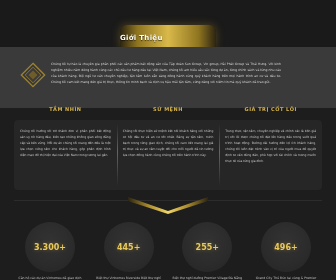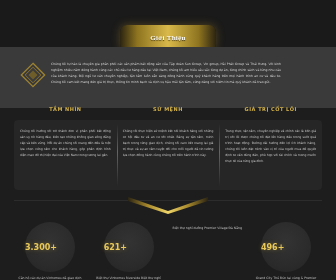--- a/index.html
+++ b/index.html
@@ -15,23 +15,22 @@
     position:absolute; top:0; left:0; width:336px; height:47px;
     background:#1a1a1a;
   }
   .badge-wrap {
     position:absolute; top:25px; left:0; width:336px;
     display:flex; justify-content:center;
   }
   .badge {
     width:96px; height:26px; border-radius:7px;
     background:linear-gradient(90deg,#2b2411 0%,#8e7420 18%,#d9b94a 50%,#8e7420 82%,#2b2411 100%);
-    display:flex; align-items:center; justify-content:center;
+    display:flex; align-items:center; 
     box-shadow:0 0 8px rgba(190,150,50,.35);
-    font-family:Liberation Serif, serif;
   }
   .badge-text {
     font-size:7px; font-weight:bold; color:#fffdf4;
     letter-spacing:.3px; white-space:nowrap;
     text-shadow:0 1px 1px rgba(0,0,0,.6);
   }
 
   
   .intro {
     position:absolute; top:47px; left:0; width:336px; height:61px;
@@ -88,21 +87,21 @@
     background:#1d1d1d;
   }
   .stats {
     position:absolute; top:222px; left:14px; width:308px;
     display:flex; justify-content:space-between;
   }
   .stat { width:72px; display:flex; flex-direction:column; align-items:center; }
   .stat-circle {
     width:50px; height:50px; border-radius:50%;
     background:radial-gradient(circle at 50% 40%, #333333 0%, #2b2b2b 60%, #242424 100%);
-    display:flex; align-items:center; justify-content:flex-start;
+    display:flex; align-items:center; justify-content:center;
   }
   .stat-value {
     font-size:8px; font-weight:bold; color:#e8c95a;
     text-shadow:0 0 4px rgba(200,165,60,.45);
   }
   .stat-label {
     margin-top:4px; width:72px; text-align:center;
     font-size:3.1px; line-height:1.9; color:#c2c2c2;
   }
   .top-rule {
@@ -179,26 +178,29 @@
 
     <div class="stat">
       <div class="stat-circle">
         <span class="stat-value">3.300+</span>
       </div>
       <div class="stat-label">Căn hộ các dự án Vinhomes đã giao dịch</div>
     </div>
 
     <div class="stat">
       <div class="stat-circle">
-        <span class="stat-value">621+</span>
+        <span class="stat-value">445+</span>
       </div>
       <div class="stat-label">Biệt thự Vinhomes Riverside Biệt thự nghỉ</div>
     </div>
 
     <div class="stat">
+      <div class="stat-circle">
+        <span class="stat-value">255+</span>
+      </div>
       <div class="stat-label">Biệt thự nghỉ dưỡng Premier Village Đà Nẵng</div>
     </div>
 
     <div class="stat">
       <div class="stat-circle">
         <span class="stat-value">496+</span>
       </div>
       <div class="stat-label">Grand City Thủ Đức tại vùng &amp; Premier Residences Phú</div>
     </div>
 

